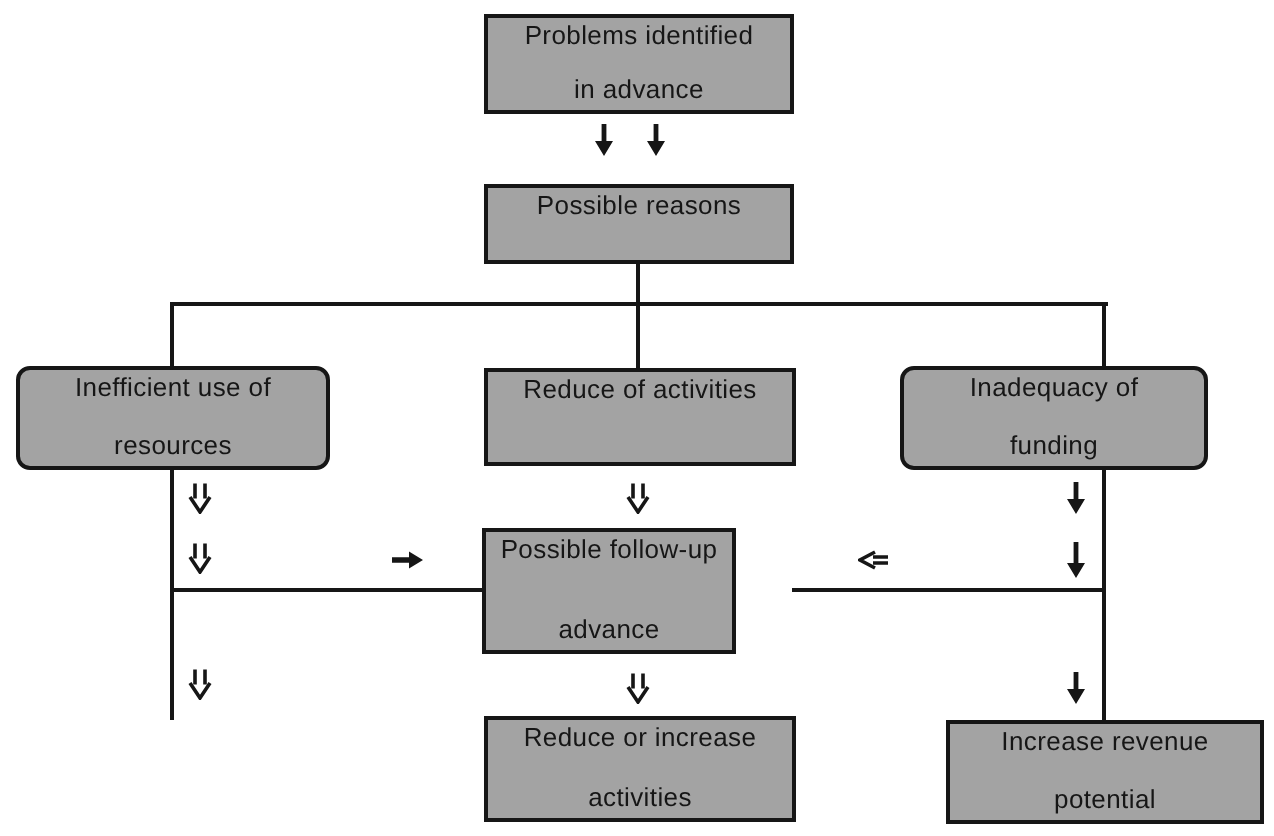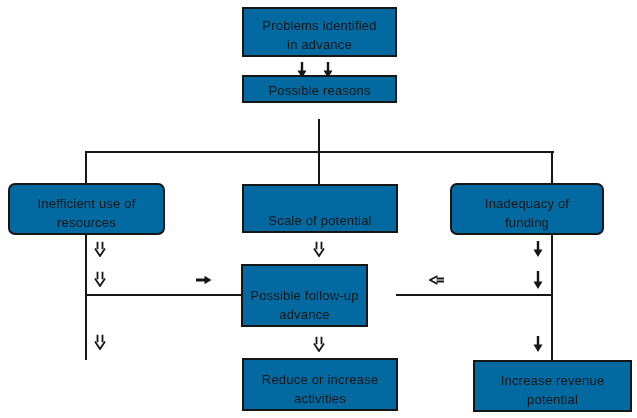--- a/index.html
+++ b/index.html
@@ -8,25 +8,25 @@
     width:637px;height:418px;
     background:#ffffff;
     font-family:"Liberation Sans","DejaVu Sans",sans-serif;
     color:#161616;
     overflow:hidden;
   }
   .node{
     position:absolute;
     box-sizing:border-box;
     border:2px solid #161616;
-    background:#0369a1;
+    background:#a3a3a3;
     display:flex;
     flex-direction:column;
     align-items:center;
-    justify-content:flex-end;
+    justify-content:space-between;
     text-align:center;
     font-size:13px;
     line-height:1.45;
     letter-spacing:.2px;
     z-index:2;
   }
   .node.rounded{border-radius:7px;border-width:2.5px;}
   .ln{display:block;white-space:nowrap;}
   .edge{position:absolute;background:#161616;z-index:1;}
   .edge.h{height:2px;}
@@ -93,31 +93,31 @@
   <svg class="arrow" style="left:429px;top:275px" width="16" height="10" viewBox="0 0 16 10">
       <path d="M7.5 3.5H15M7.5 6.5H15" stroke="#161616" stroke-width="1.8" fill="none"></path>
       <path d="M8.5 1 1 5l7.5 4" stroke="#161616" stroke-width="1.8" fill="none"></path>
     </svg>
 
   <div class="node" style="left:242px;top:7px;width:155px;height:50px">
     <span class="ln">Problems identified</span>
     <span class="ln">in advance</span>
   </div>
 
-  <div class="node" style="left:242px;top:75px;width:155px;height:28px">
+  <div class="node" style="left:242px;top:92px;width:155px;height:40px">
     <span class="ln">Possible reasons</span>
   </div>
 
   <div class="node rounded" style="left:8px;top:183px;width:157px;height:52px">
     <span class="ln">Inefficient use of</span>
     <span class="ln">resources</span>
   </div>
 
   <div class="node" style="left:242px;top:184px;width:156px;height:49px">
-    <span class="ln">Scale of potential</span>
+    <span class="ln">Reduce of activities</span>
   </div>
 
   <div class="node rounded" style="left:450px;top:183px;width:154px;height:52px">
     <span class="ln">Inadequacy of</span>
     <span class="ln">funding</span>
   </div>
 
   <div class="node" style="left:241px;top:264px;width:127px;height:63px">
     <span class="ln">Possible follow-up</span>
     <span class="ln">advance</span>

